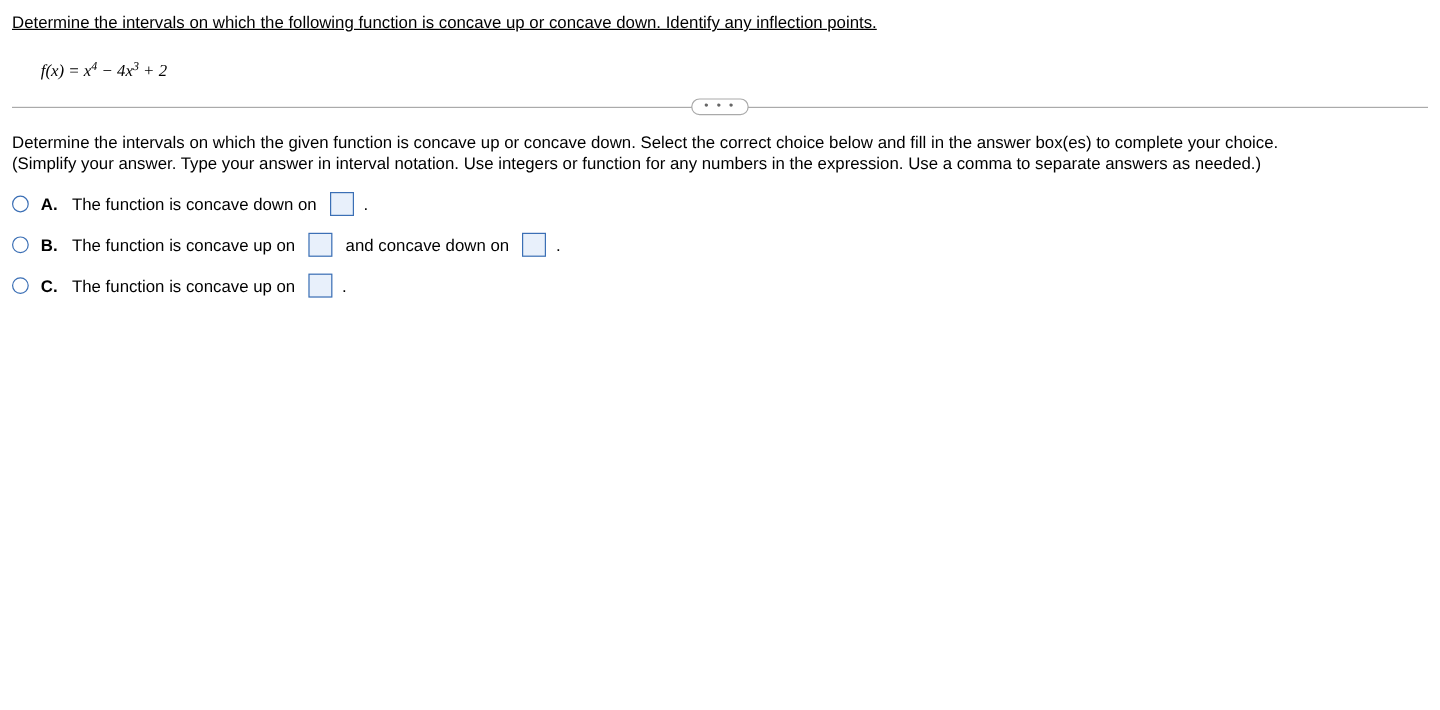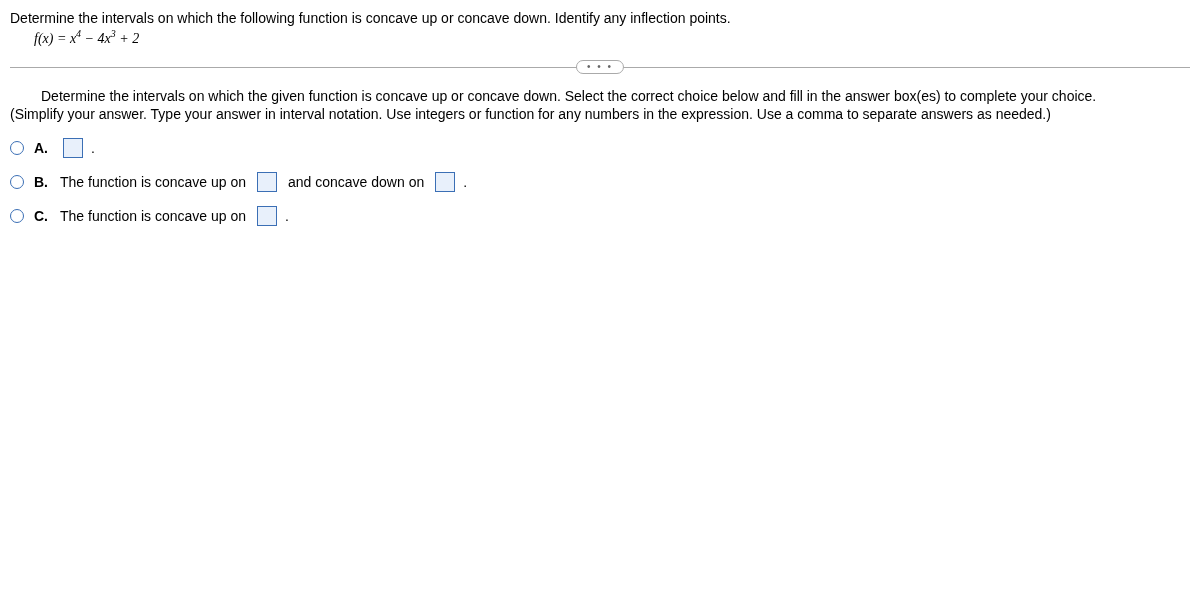--- a/index.html
+++ b/index.html
@@ -9,21 +9,22 @@
     }
     body {
       font-family: Arial, Helvetica, sans-serif;
       font-size: 14px;
       color: #000;
       background: #fff;
       padding: 10px 10px 0 10px;
       width: 1200px;
     }
     .question-text {
-      margin-bottom: 2px;
+      margin-bottom: 24px;
+      text-decoration: underline;
     }
     .formula-section {
       padding-left: 24px;
       margin-bottom: 20px;
       font-style: italic;
     }
     .formula {
       font-family: 'Times New Roman', serif;
     }
     .superscript {
@@ -48,21 +49,20 @@
       border-radius: 10px;
       padding: 1px 10px;
       font-size: 10px;
       color: #666;
       letter-spacing: 2px;
       line-height: 1;
       cursor: pointer;
     }
     .instruction-text {
       margin-bottom: 2px;
-      margin-left: 31px;
     }
     .hint-text {
       margin-bottom: 16px;
     }
     .choice-row {
       display: flex;
       align-items: center;
       margin-bottom: 14px;
       gap: 4px;
     }
@@ -114,20 +114,21 @@
   <hr class="hr-line">
   <div class="dots-badge">• • •</div>
 </div>
 
 <div class="instruction-text">Determine the intervals on which the given function is concave up or concave down. Select the correct choice below and fill in the answer box(es) to complete your choice.</div>
 <div class="hint-text">(Simplify your answer. Type your answer in interval notation. Use integers or function for any numbers in the expression. Use a comma to separate answers as needed.)</div>
 
 <div class="choice-row">
   <div class="radio"></div>
   <span class="choice-label">A.</span>
+  <span class="choice-text">The function is concave down on</span>
   <span class="answer-box"></span>
   <span class="period">.</span>
 </div>
 
 <div class="choice-row">
   <div class="radio"></div>
   <span class="choice-label">B.</span>
   <span class="choice-text">The function is concave up on</span>
   <span class="answer-box"></span>
   <span class="mid-text">and concave down on</span>

